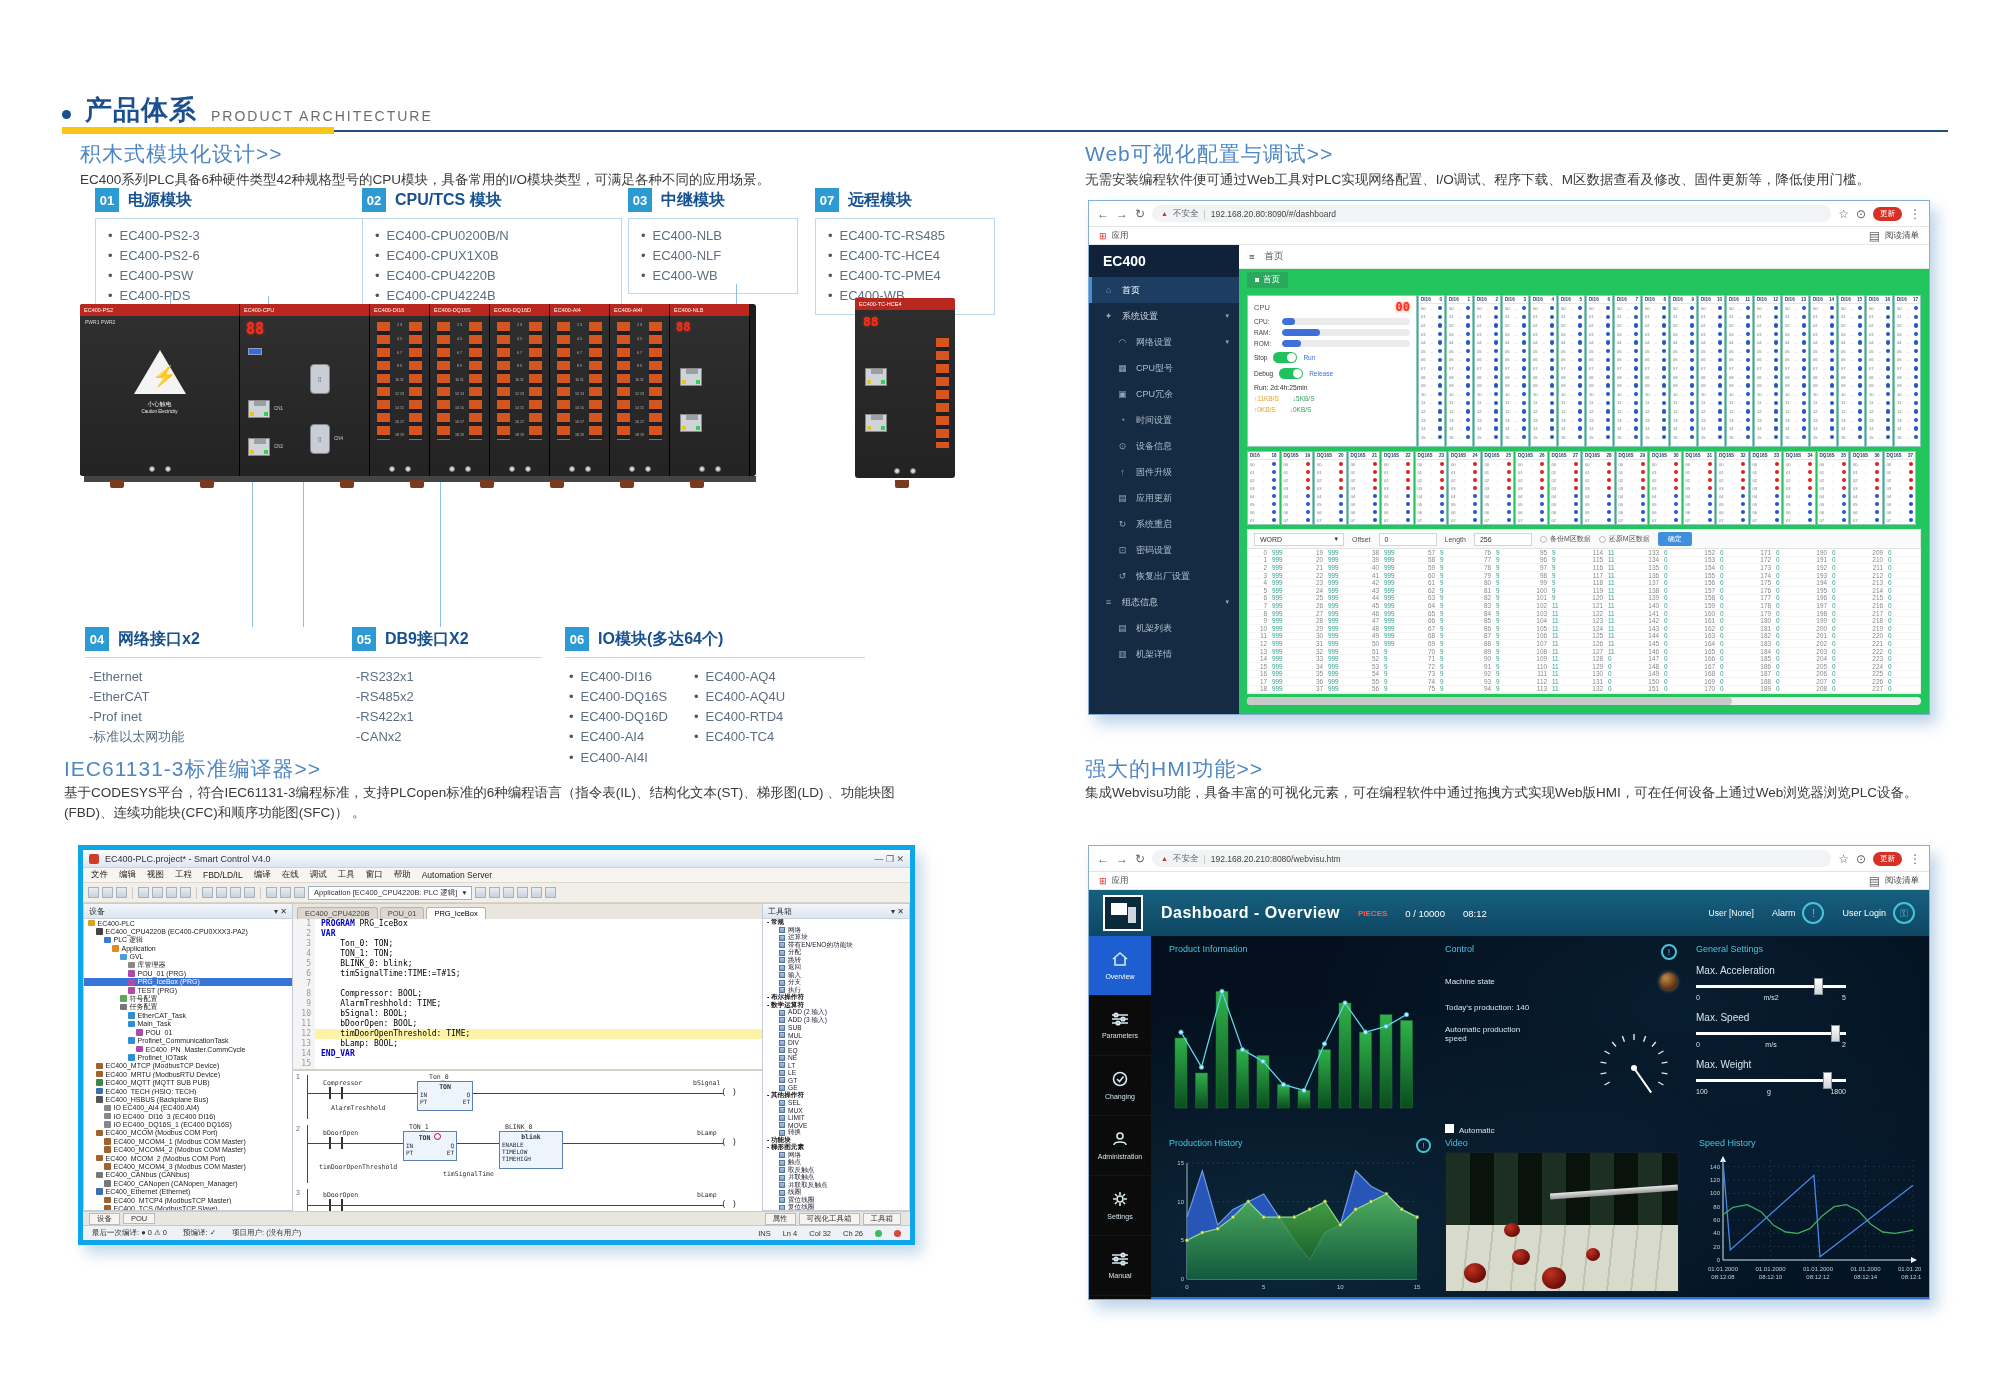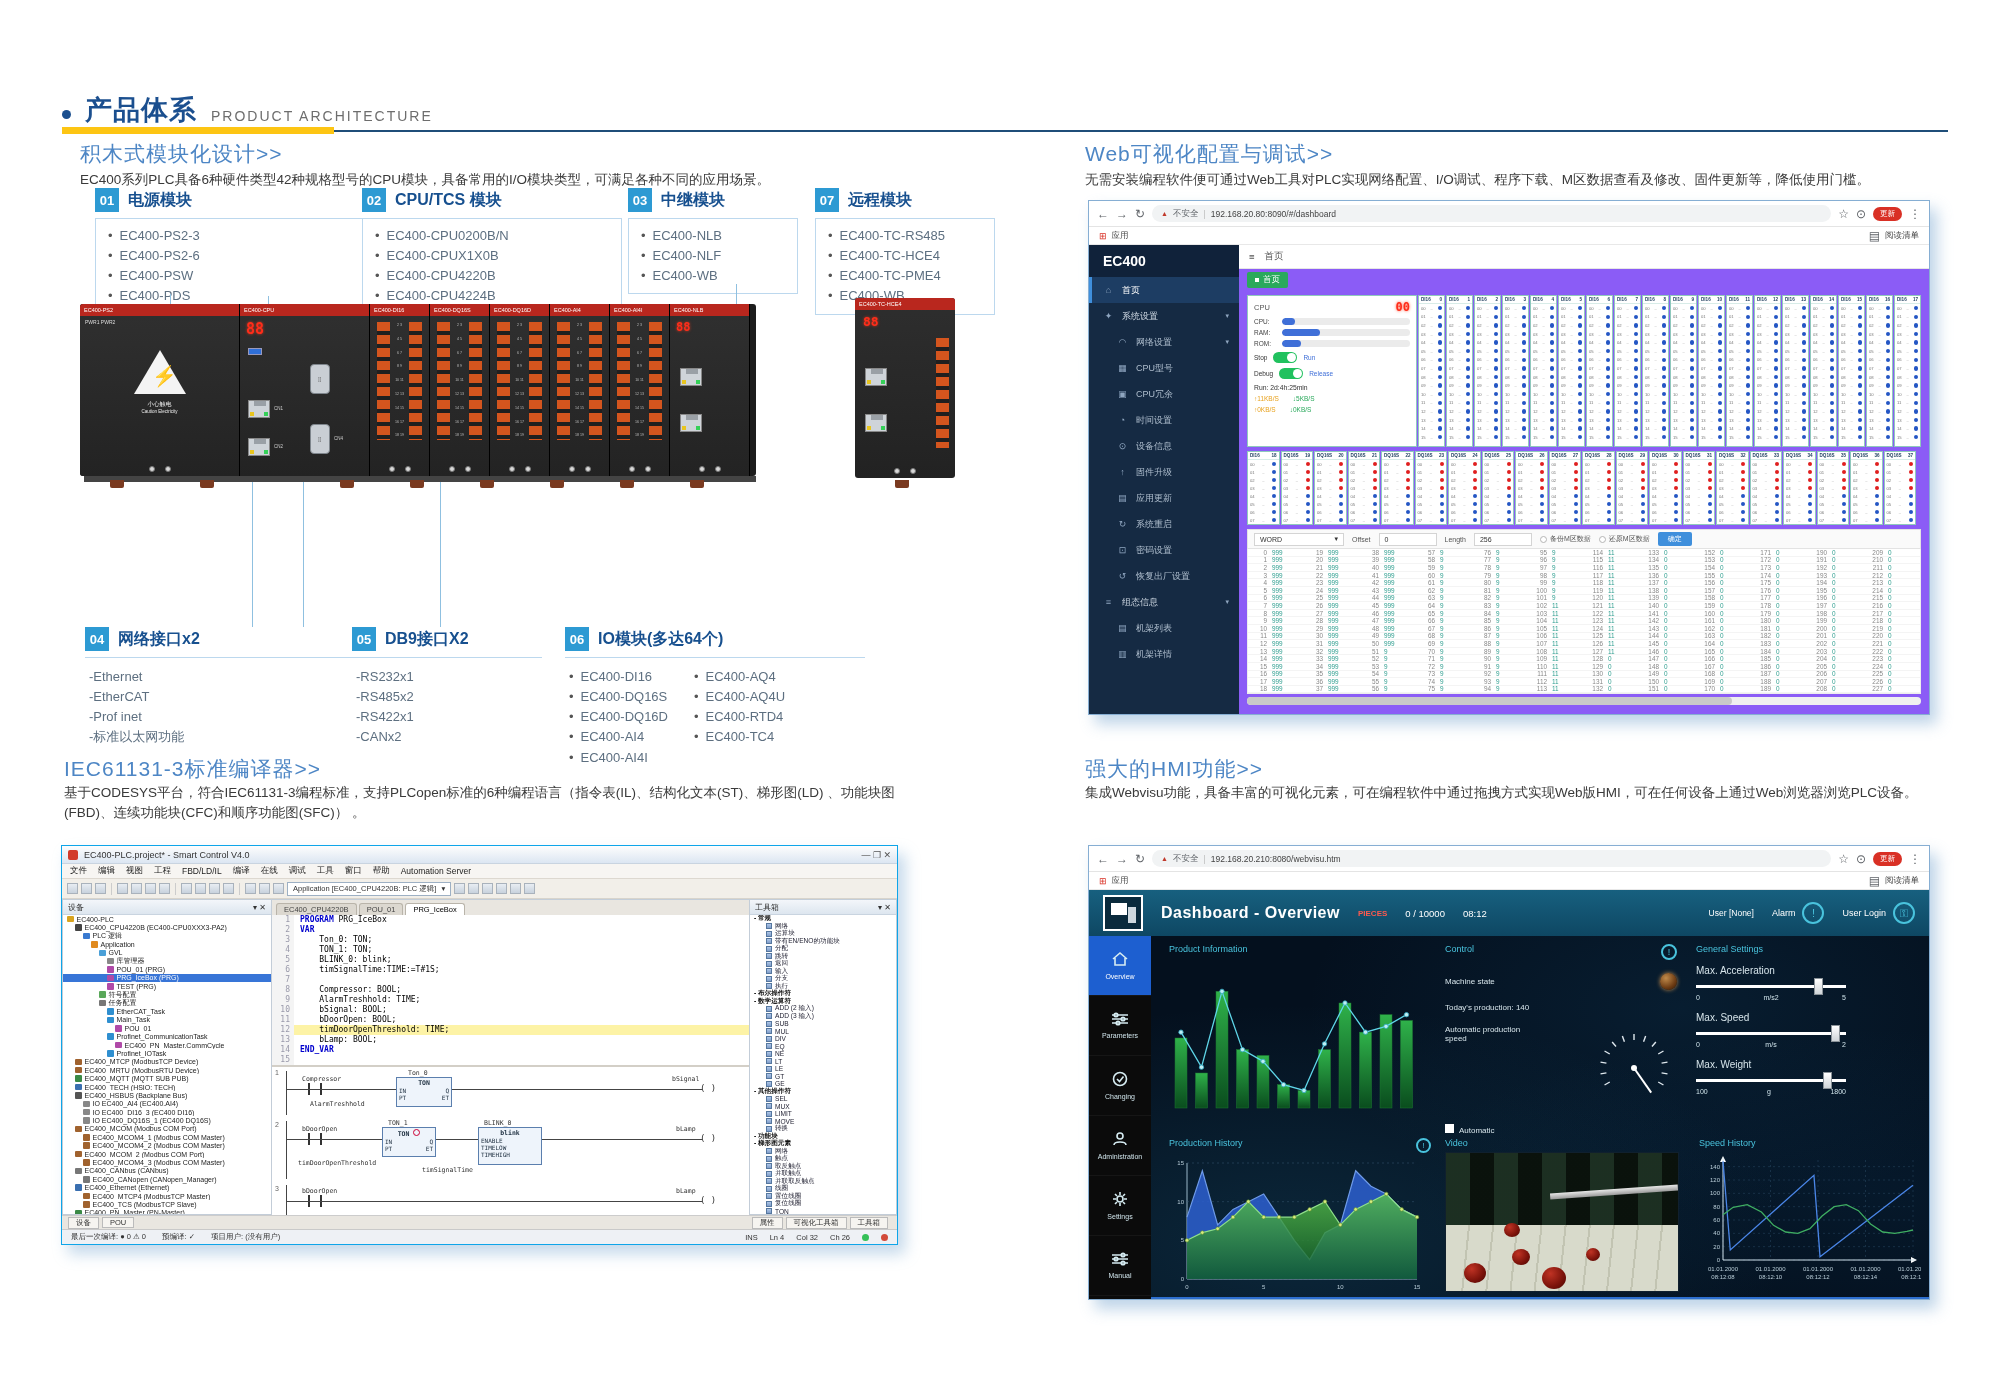--- a/index.html
+++ b/index.html
@@ -54,21 +54,21 @@
 .navic{color:#5f6368;font-size:12px;line-height:1}
 .urlbar{flex:1;height:17px;background:#f1f3f4;border-radius:9px;display:flex;align-items:center;padding:0 9px;font-size:8.5px;color:#444;gap:5px;overflow:hidden;white-space:nowrap}
 .urlbar .wt{color:#c0392b;font-size:7px}
 .urlbar .unsafe{color:#5f6368}
 .urlbar .sep{color:#bbb}
 .pill{background:#d93025;color:#fff;font-size:7.5px;padding:2px 7px;border-radius:9px;white-space:nowrap}
 .bmbar{height:18px;background:#fff;border-bottom:1px solid #e8e8e8;display:flex;align-items:center;justify-content:space-between;padding:0 10px;font-size:8.5px;color:#444}
 .bmbar .bmi{display:flex;align-items:center;gap:5px}
 .bmbar .ic{color:#d93025;font-size:9px}
 
-#webapp{position:absolute;left:0;top:44px;right:0;bottom:0;display:flex;background:#8b5cf6;overflow:hidden}
+#webapp{position:absolute;left:0;top:44px;right:0;bottom:0;display:flex;background:#22c55e;overflow:hidden}
 #wsb{width:150px;background:#152a43;color:#cdd7e2;flex:none;display:flex;flex-direction:column}
 #wsb .logo{height:32px;display:flex;align-items:center;padding-left:14px;font-size:14px;font-weight:bold;color:#fff;background:#10223a}
 .wmi{height:26px;display:flex;align-items:center;gap:8px;padding-left:14px;font-size:9px;cursor:default;white-space:nowrap}
 .wmi .mic{width:11px;text-align:center;font-size:9px;color:#8fa6c0}
 .wmi.sub{padding-left:28px;color:#aebdcd}
 .wmi.active{background:#1d3d63;color:#fff;border-left:3px solid #3f8fdc;padding-left:11px}
 .wmi .caret{margin-left:auto;margin-right:10px;font-size:7px;color:#8fa6c0}
 #wmain{flex:1;position:relative;overflow:hidden}
 #wtop{height:24px;background:#fff;border-bottom:1px solid #e6e6e6;display:flex;align-items:center;gap:10px;padding:0 10px;font-size:9.5px;color:#555}
 #wchip{height:22px;display:flex;align-items:center;padding:0 8px;gap:8px}
@@ -106,21 +106,21 @@
 .radio{width:7px;height:7px;border:1px solid #b5b5b5;border-radius:50%;background:#fff;display:inline-block;vertical-align:middle;margin-right:3px}
 .okbtn{background:#3f8fdc;color:#fff;padding:2px 10px;border-radius:2px;font-size:7px}
 #wtbody{display:flex;border:1px solid #eee;border-top:none;background:#fff}
 .tgrp{width:56px;flex:none}
 .tcell{display:flex;height:7.6px;align-items:center;font-size:6.4px;border-bottom:1px solid #f4f4f4}
 .tcell .ix{width:24px;text-align:right;color:#888;padding-right:5px}
 .tcell .vv{color:#2f9e8f}
 #wscroll{position:absolute;left:8px;right:8px;height:8px;background:#f0f0f0;border-radius:4px}
 #wscroll i{display:block;width:72%;height:100%;background:#c9c9c9;border-radius:4px}
 
-#ide{left:61px;top:845px;width:837px;height:400px;background:#f0eeea;border:1px solid #0ea5e9;box-shadow:7px 9px 14px rgba(110,160,205,.4);font-size:9px}
+#ide{left:78px;top:845px;width:837px;height:400px;background:#f0eeea;border:5px solid #0ea5e9;box-shadow:7px 9px 14px rgba(110,160,205,.4);font-size:9px}
 #ide-title{height:18px;background:linear-gradient(#fdfdfd,#dce6f2);display:flex;align-items:center;padding:0 6px;gap:6px;border-bottom:1px solid #c9d4e0}
 #ide-title .appic{width:10px;height:10px;background:#d23b2a;border-radius:2px}
 #ide-title .wt{font-size:9px;color:#333;flex:1}
 #ide-title .wb{color:#555;font-size:9px;margin-left:8px}
 #ide-menu{height:15px;background:#f7f5f2;display:flex;align-items:center;gap:11px;padding:0 8px;border-bottom:1px solid #ddd8d0;font-size:8.5px;color:#222}
 #ide-tools{height:20px;background:#f2efe9;display:flex;align-items:center;gap:3px;padding:0 5px;border-bottom:1px solid #d8d4cc}
 .tico{width:11px;height:11px;border:1px solid #a9b2bc;background:linear-gradient(#e8edf3,#c8d2dd);flex:none}
 .tsep{width:1px;height:12px;background:#ccc;margin:0 2px}
 .combo{height:14px;border:1px solid #9db0c4;background:#fff;font-size:7.5px;display:flex;align-items:center;gap:5px;padding:0 5px;color:#333;white-space:nowrap}
 #ide-main{position:absolute;left:0;top:53px;right:0;bottom:29px;display:flex}

